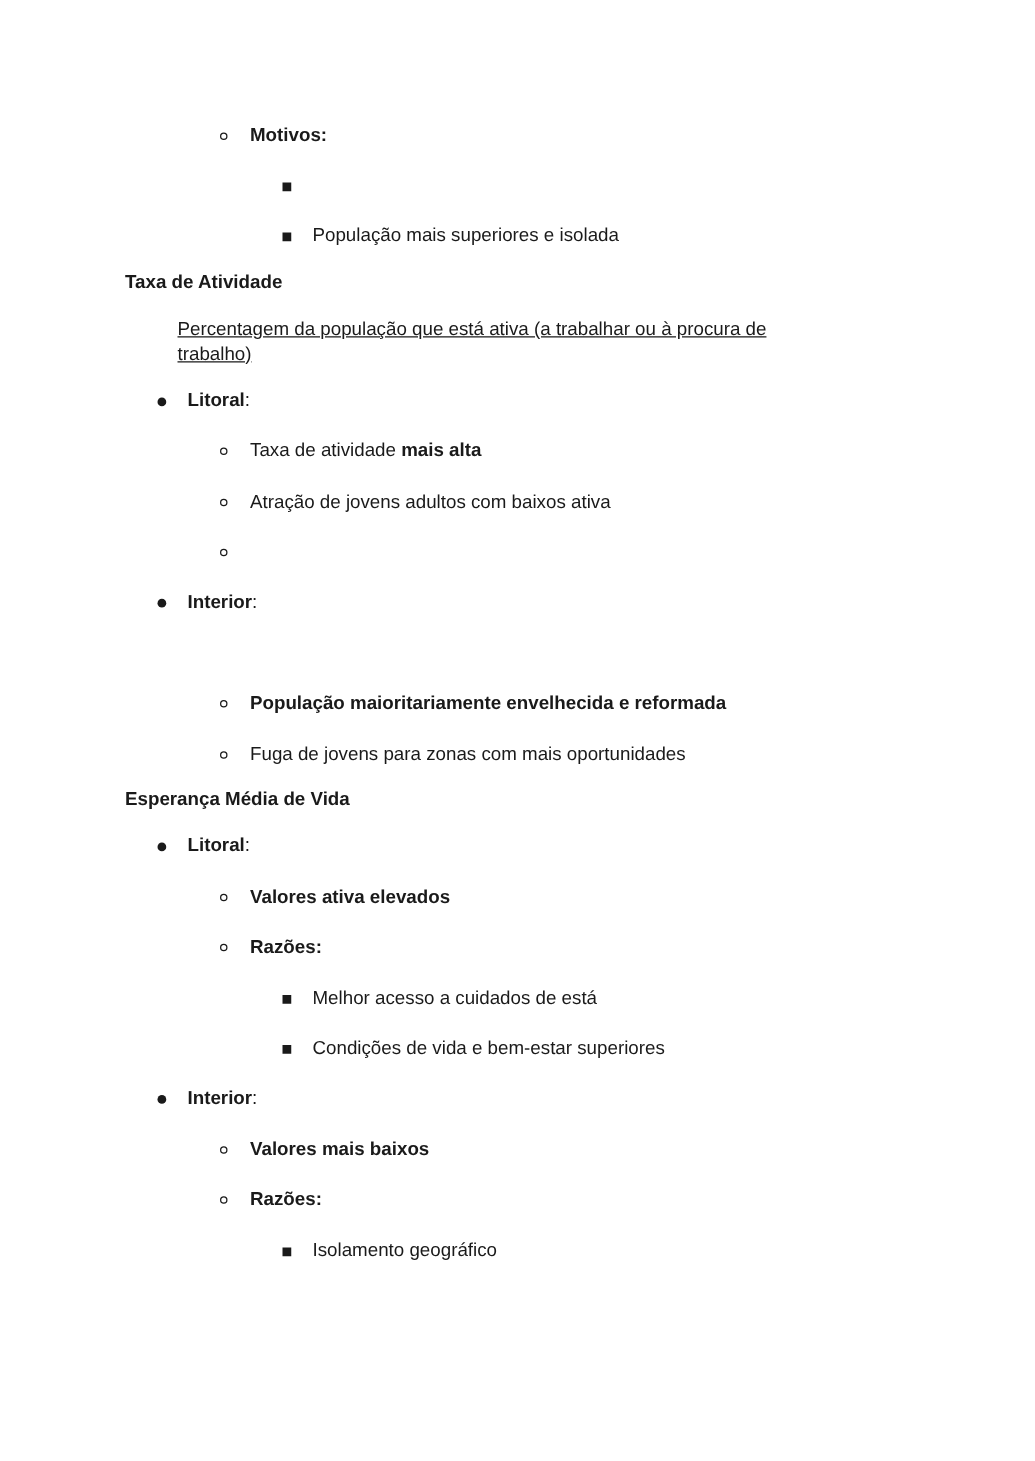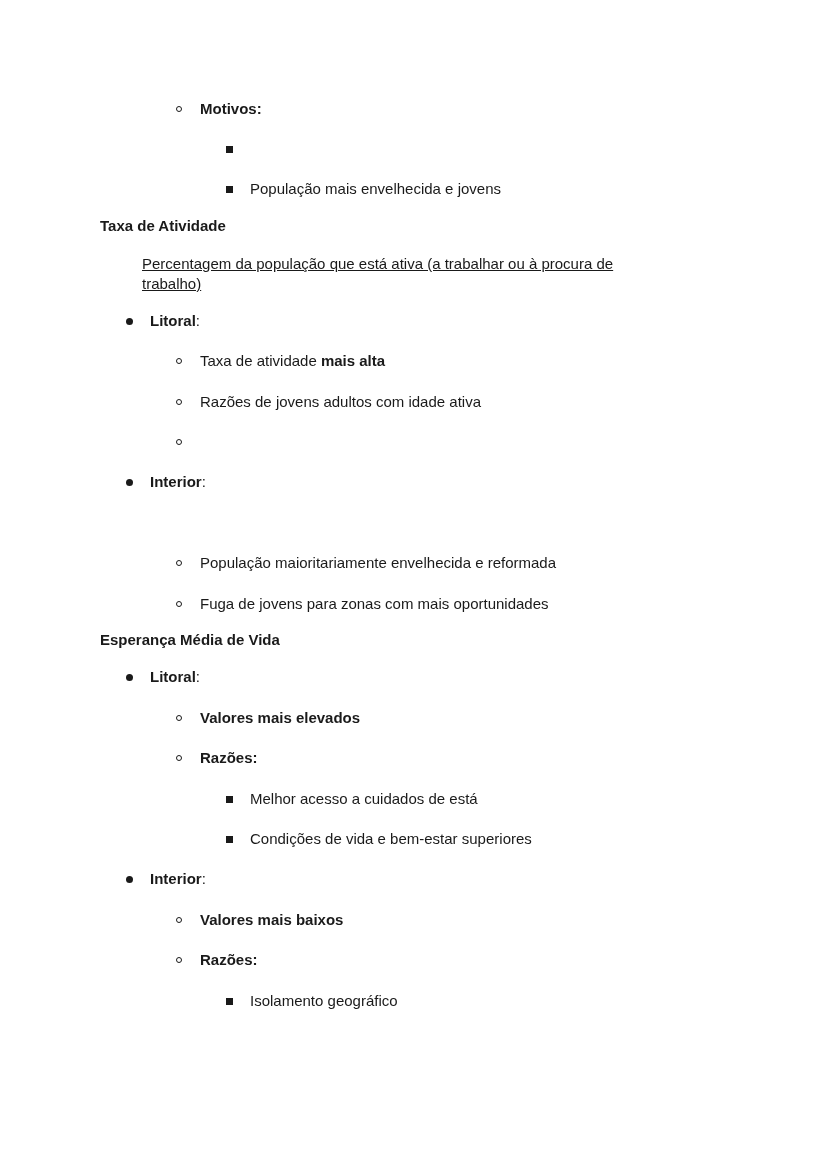--- a/index.html
+++ b/index.html
@@ -29,64 +29,64 @@
 
   <div class="row l2" style="top:99px;">
     <span class="marker circle"></span>
     <span class="txt b">Motivos:</span>
   </div>
   <div class="row l3" style="top:139px;">
     <span class="marker square"></span>
   </div>
   <div class="row l3" style="top:179px;">
     <span class="marker square"></span>
-    <span class="txt">População mais envelhecida e jovens</span>
+    <span class="txt">População mais superiores e isolada</span>
   </div>
 
   <div class="heading" style="top:216px;">Taxa de Atividade</div>
   <div class="para" style="top:254px;">Percentagem da população que está ativa (a trabalhar ou à procura de trabalho)</div>
 
   <div class="row l1" style="top:311px;">
     <span class="marker disc"></span>
     <span class="txt"><span class="b">Litoral</span><span>:</span></span>
   </div>
   <div class="row l2" style="top:351px;">
     <span class="marker circle"></span>
     <span class="txt"><span>Taxa de atividade </span><span class="b">mais alta</span></span>
   </div>
   <div class="row l2" style="top:392px;">
     <span class="marker circle"></span>
-    <span class="txt">Razões de jovens adultos com idade ativa</span>
+    <span class="txt">Atração de jovens adultos com baixos ativa</span>
   </div>
   <div class="row l2" style="top:432px;">
     <span class="marker circle"></span>
   </div>
 
   <div class="row l1" style="top:472px;">
     <span class="marker disc"></span>
     <span class="txt"><span class="b">Interior</span><span>:</span></span>
   </div>
-  <div class="row l2" style="top:553px;">
+  <div class="row l2" style="top:553px;font-weight:bold;">
     <span class="marker circle"></span>
     <span class="txt">População maioritariamente envelhecida e reformada</span>
   </div>
   <div class="row l2" style="top:594px;">
     <span class="marker circle"></span>
     <span class="txt">Fuga de jovens para zonas com mais oportunidades</span>
   </div>
 
   <div class="heading" style="top:630px;">Esperança Média de Vida</div>
 
   <div class="row l1" style="top:667px;">
     <span class="marker disc"></span>
     <span class="txt"><span class="b">Litoral</span><span>:</span></span>
   </div>
   <div class="row l2" style="top:708px;">
     <span class="marker circle"></span>
-    <span class="txt b">Valores mais elevados</span>
+    <span class="txt b">Valores ativa elevados</span>
   </div>
   <div class="row l2" style="top:748px;">
     <span class="marker circle"></span>
     <span class="txt b">Razões:</span>
   </div>
   <div class="row l3" style="top:789px;">
     <span class="marker square"></span>
     <span class="txt">Melhor acesso a cuidados de está</span>
   </div>
   <div class="row l3" style="top:829px;">

